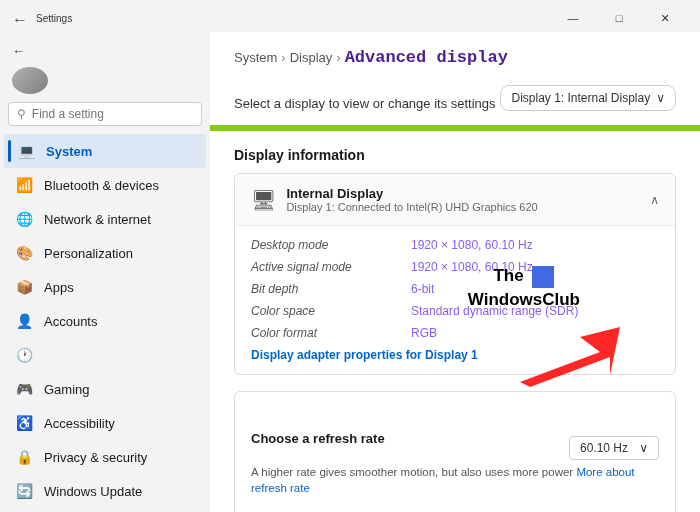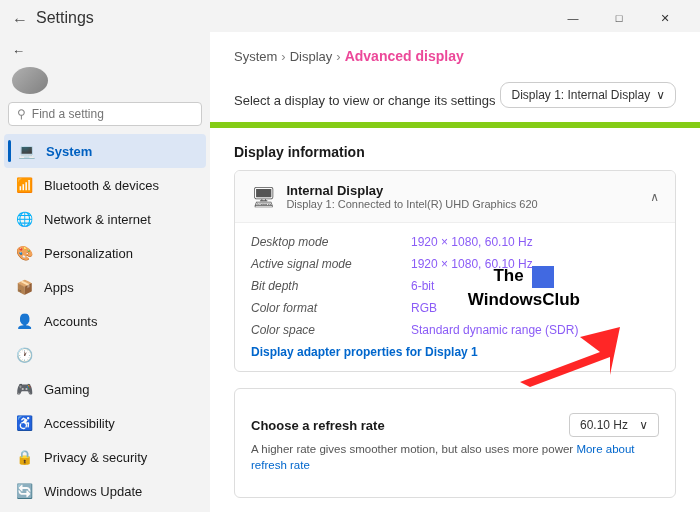--- a/index.html
+++ b/index.html
@@ -151,23 +151,24 @@
       font-size: 13px;
       color: #555;
     }
     .breadcrumb .crumb-link {
       color: #555;
       cursor: pointer;
       text-decoration: none;
     }
     .breadcrumb .crumb-sep { color: #888; }
     .breadcrumb .crumb-current {
-      font-size: 14px;
+      font-size: 17px;
       font-weight: 600;
-      color: #ec4899;
+      color: #4c1d95;
+      font-family: Liberation Mono, monospace;
     }
 
     
     .display-selector-row {
       display: flex;
       align-items: flex-end;
       justify-content: space-between;
       padding: 10px 24px 14px 24px;
       border-bottom: 6px solid #84cc16;
     }
@@ -290,20 +291,21 @@
       gap: 6px;
       border: 1px solid #ccc;
       border-radius: 4px;
       padding: 4px 10px;
       font-size: 12px;
       color: #333;
       cursor: pointer;
       background: white;
       min-width: 90px;
       justify-content: space-between;
+      margin-top: 20px;
     }
     .refresh-desc {
       font-size: 11.5px;
       color: #555;
       line-height: 1.4;
     }
     .refresh-desc a {
       color: #0066cc;
       text-decoration: none;
       cursor: pointer;
@@ -367,21 +369,21 @@
     .content-wrapper {
       position: relative;
     }
   </style>
 </head>
 <body>
 
 <div class="titlebar">
   <div class="titlebar-left">
     <span style="cursor:pointer;font-size:16px;color:#555;">←</span>
-    <span style="font-size:16px;color:#333;text-align:right;">Settings</span>
+    <span style="font-size:10px;color:#333;text-align:right;">Settings</span>
   </div>
   <div class="titlebar-controls">
     <button class="titlebar-btn">—</button>
     <button class="titlebar-btn">□</button>
     <button class="titlebar-btn close">✕</button>
   </div>
 </div>
 
 <div class="app-body">
 
@@ -484,26 +486,26 @@
                 </div>
                 <div class="info-row">
                   <span class="info-label">Active signal mode</span>
                   <span class="info-value">1920 × 1080, 60.10 Hz</span>
                 </div>
                 <div class="info-row">
                   <span class="info-label">Bit depth</span>
                   <span class="info-value">6-bit</span>
                 </div>
                 <div class="info-row">
+                  <span class="info-label">Color space</span>
+                  <span class="info-value">Standard dynamic range (SDR)</span>
+                </div>
+                <div class="info-row">
                   <span class="info-label">Color format</span>
                   <span class="info-value">RGB</span>
-                </div>
-                <div class="info-row">
-                  <span class="info-label">Color space</span>
-                  <span class="info-value">Standard dynamic range (SDR)</span>
                 </div>
               </div>
             <a class="adapter-link">Display adapter properties for Display 1</a>
           </div>
         </div>
 
         <div class="refresh-card">
           <div class="refresh-header">
             <span class="refresh-title">Choose a refresh rate</span>
             <div class="refresh-dropdown">

